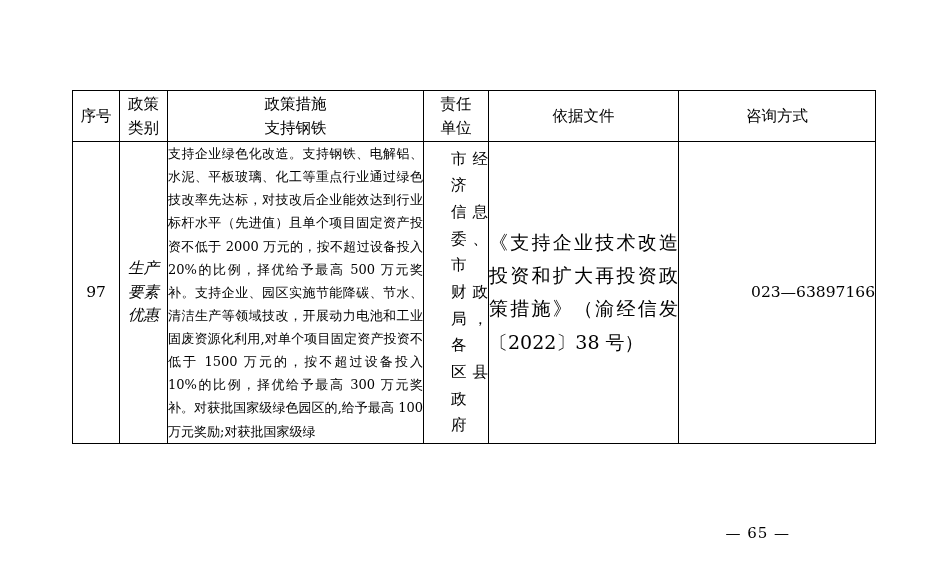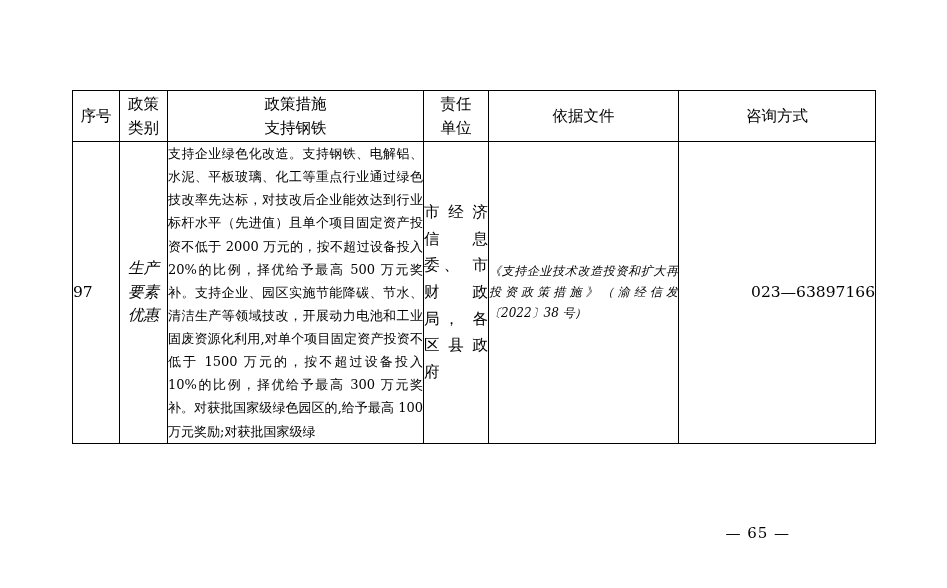--- a/index.html
+++ b/index.html
@@ -50,20 +50,21 @@
     line-height: 1.55;
     height: 50px;
     padding: 3px 2px;
   }
   .head-cell .l {
     display: block;
     white-space: nowrap;
   }
 
   .cell-seq {
+    text-align: center;
     font-size: 15.5px;
   }
   .cell-cat {
     text-align: center;
     font-size: 15.5px;
     line-height: 1.5;
     padding: 2px 6px;
   }
   .cell-cat .l { display: block; font-style: italic; }
 
@@ -82,33 +83,33 @@
     line-height: 1.72;
     padding: 2px 6px;
     text-align: justify;
     text-align-last: justify;
     vertical-align: middle;
   }
   .cell-resp .l {
     display: block;
     text-align: justify;
     text-align-last: justify;
+    margin-left: 27px;
   }
   .cell-resp .l.last {
     text-align-last: left;
   }
 
   .cell-doc {
-    font-size: 12px;
+    font-size: 19px;
     line-height: 1.75;
     padding: 4px 6px;
     text-align: justify;
     text-align-last: left;
     vertical-align: middle;
-    font-style: italic;
   }
 
   .cell-contact {
     font-size: 15.5px;
     text-align: right;
     padding: 4px 6px;
     vertical-align: middle;
   }
 
   .page-footer {

